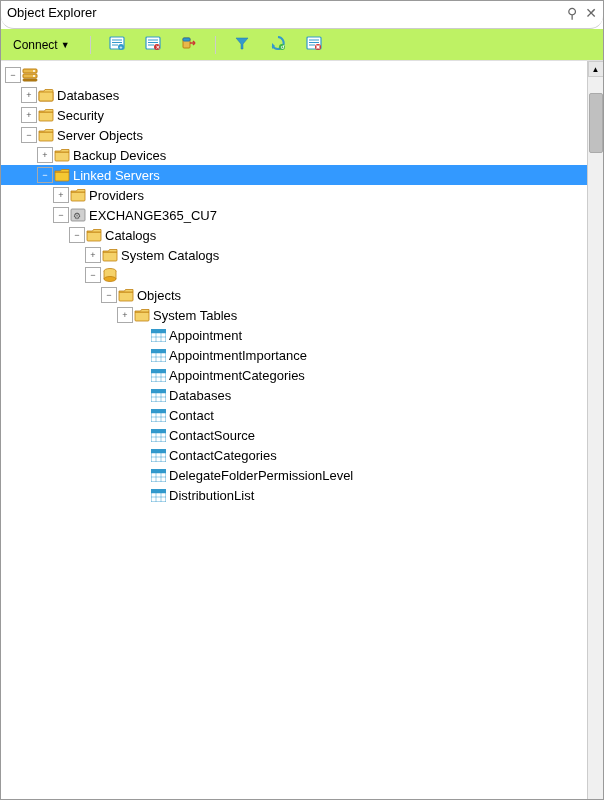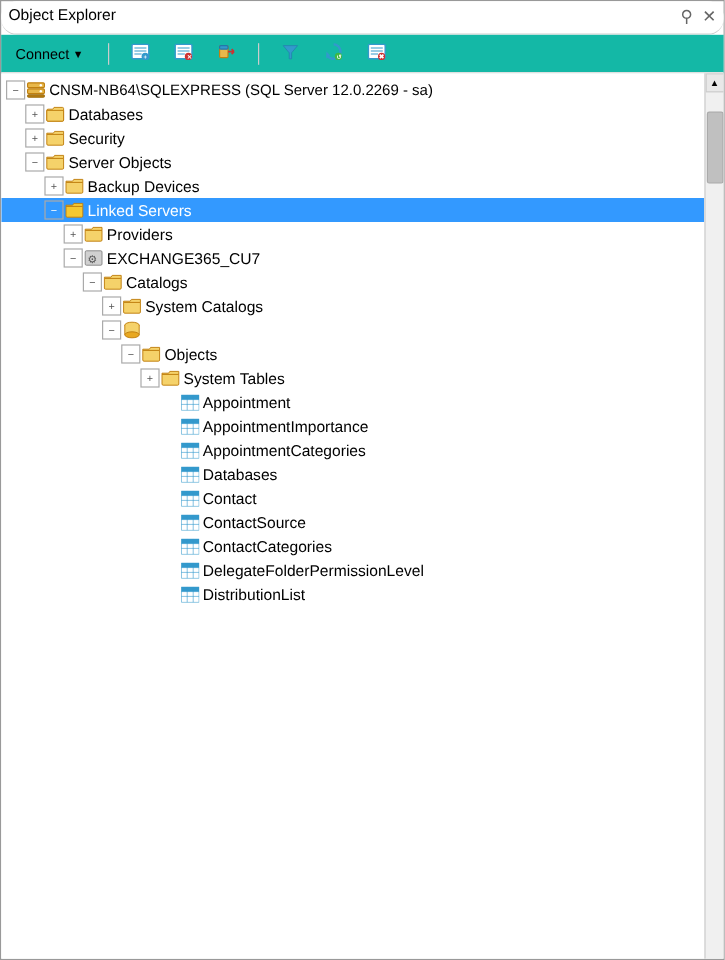--- a/index.html
+++ b/index.html
@@ -39,21 +39,21 @@
       color: #000;
       font-weight: normal;
     }
     .title-bar-right {
       display: flex;
       align-items: center;
       gap: 4px;
       color: #555;
     }
     .toolbar {
-      background: #14b8a6;
+      background: #bef264;
       padding: 3px 6px;
       display: flex;
       align-items: center;
       gap: 12px;
       border-bottom: 1px solid #e0e0e0;
       min-height: 30px;
     }
     .toolbar-btn {
       display: flex;
       align-items: center;
@@ -276,21 +276,20 @@
           <span class="expander">−</span>
           <span class="item-icon">
             <svg width="16" height="16" viewBox="0 0 16 16">
               <rect x="1" y="2" width="14" height="4" rx="1" fill="#e8b84b" stroke="#c08010" stroke-width="1"></rect>
               <rect x="1" y="7" width="14" height="4" rx="1" fill="#e8b84b" stroke="#c08010" stroke-width="1"></rect>
               <circle cx="12" cy="4" r="1" fill="#fff"></circle>
               <circle cx="12" cy="9" r="1" fill="#fff"></circle>
               <rect x="1" y="12" width="14" height="2" rx="1" fill="#c08010" stroke="#a07010" stroke-width="1"></rect>
             </svg>
           </span>
-          <span class="item-text" style="font-size:12.5px;">CNSM-NB64\SQLEXPRESS (SQL Server 12.0.2269 - sa)</span>
         </div>
         <div class="tree-children">
 
           <div class="tree-item">
             <div class="tree-row">
               <div class="indent" style="width:20px; min-width:20px;"></div>
               <span class="expander">+</span>
               <span class="item-icon">
                 <svg width="16" height="14" viewBox="0 0 16 14">
                   <path d="M1 4 Q1 3 2 3 L6 3 L7 1.5 L14 1.5 Q15 1.5 15 2.5 L15 12 Q15 13 14 13 L2 13 Q1 13 1 12 Z" fill="#f5d26a" stroke="#c08010" stroke-width="0.8"></path>

